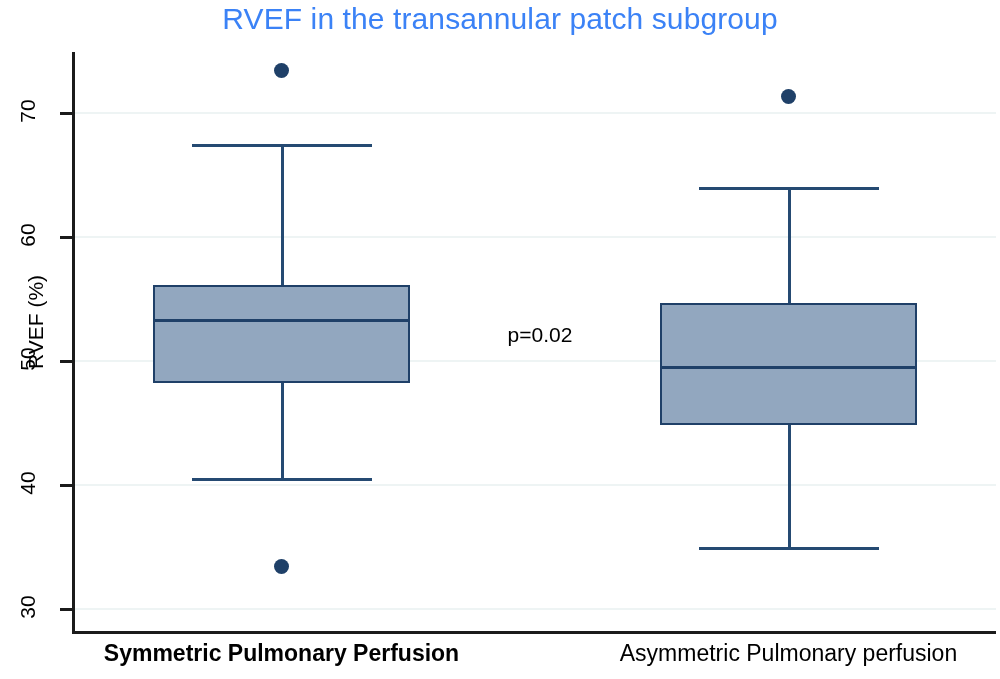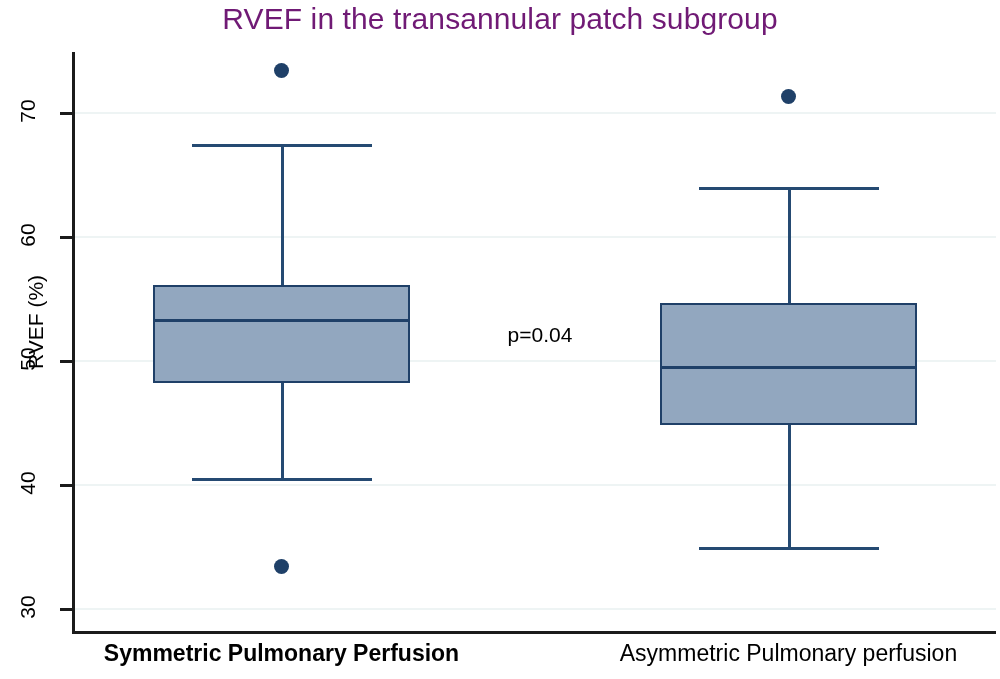--- a/index.html
+++ b/index.html
@@ -20,21 +20,21 @@
     overflow: hidden;
   }
   
   #chart-title {
     position: absolute;
     left: 0;
     top: 2px;
     width: 1000px;
     text-align: center;
     font-size: 30px;
-    color: #701a75;
+    color: #3b82f6;
     letter-spacing: 0.1px;
     white-space: nowrap;
   }
   
   #y-axis-title {
     position: absolute;
     left: -44px;
     top: 310px;
     width: 160px;
     text-align: center;
@@ -175,20 +175,20 @@
       <div class="outlier-dot" style="left: 274px; top: 559.34px;"></div>
       <div class="whisker-vert" style="left: 787.5px; top: 187.4px; height: 115.32px;"></div>
       <div class="whisker-cap" style="left: 698.5px; top: 187.4px; width: 180px;"></div>
       <div class="whisker-vert" style="left: 787.5px; top: 425.48px; height: 121.52px;"></div>
       <div class="whisker-cap" style="left: 698.5px; top: 547px; width: 180px;"></div>
       <div class="box-rect" style="left: 660px; top: 302.72px; width: 257px; height: 122.76px;"></div>
       <div class="median-line" style="left: 660px; top: 366.2px; width: 257px;"></div>
       <div class="outlier-dot" style="left: 781px; top: 89.38px;"></div>
     </div>
 
-  <div id="pvalue-annotation" style="left: 482px; width: 116px; text-align: center; top: 323.44px;">p=0.04</div>
+  <div id="pvalue-annotation" style="left: 482px; width: 116px; text-align: center; top: 323.44px;">p=0.02</div>
 
   <div id="category-labels-layer">
       <div class="category-label" style="left: 51.5px; width: 460px; font-weight: bold;">Symmetric Pulmonary Perfusion</div>
       <div class="category-label" style="left: 558.5px; width: 460px;">Asymmetric Pulmonary perfusion</div>
     </div>
 
 </div>
 
 </body></html>

